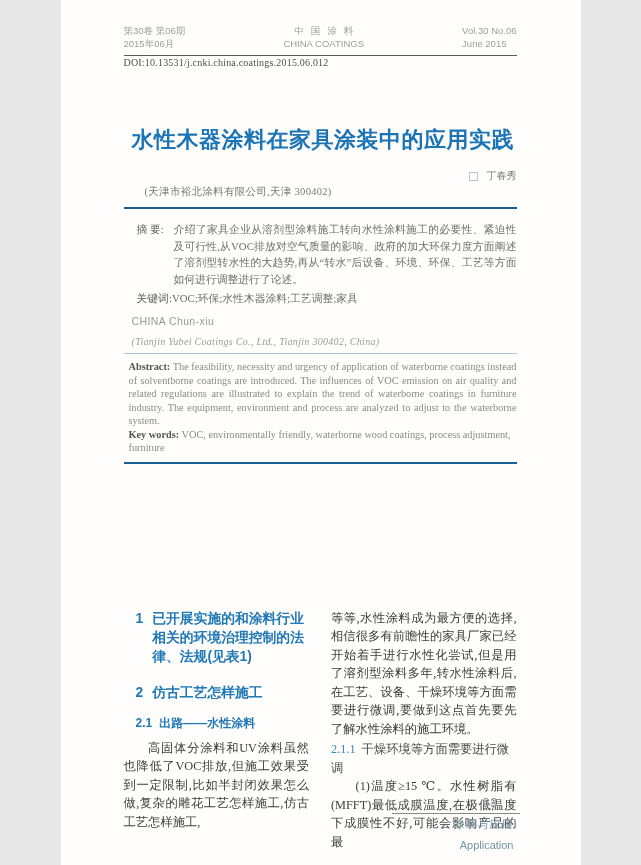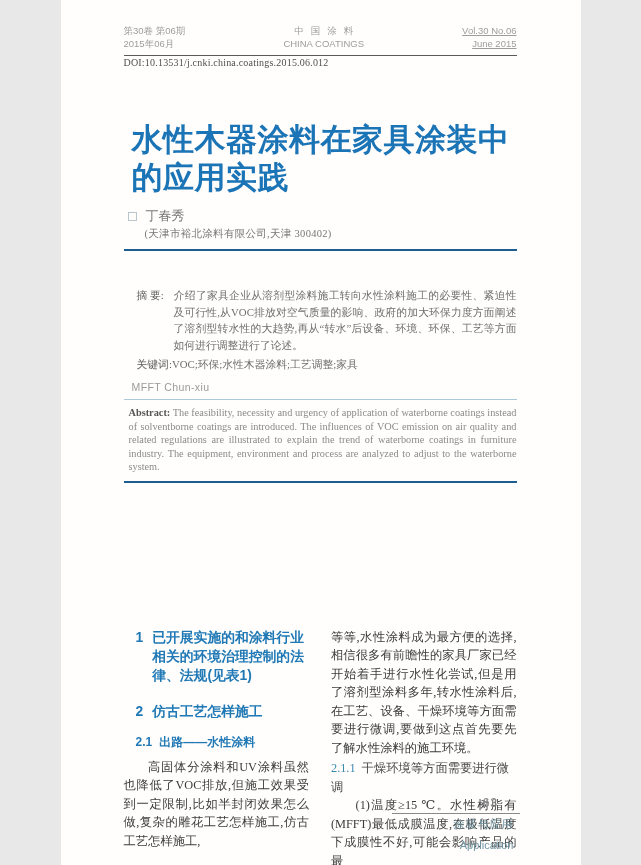--- a/index.html
+++ b/index.html
@@ -14,38 +14,38 @@
     padding:24px 64px 0 63px;
     color:#3c3c3c;
   }
   
   .jheader{display:flex;justify-content:space-between;align-items:flex-start;
     font-family:"Liberation Sans","DejaVu Sans",sans-serif;
     font-size:9.5px;line-height:13px;color:#9d9d9d;}
   .jheader .col{white-space:nowrap;}
   .jheader .center{text-align:center;}
   .jheader .center .zh{letter-spacing:7px;padding-left:7px;}
-  .jheader .right{text-align:right;text-decoration:underline;}
+  .jheader .right{}
   .header-rule{border:none;border-top:1.5px solid #5a5a5a;margin:5px 0 0 0;}
   .doi{font-family:"Liberation Serif","DejaVu Serif",serif;font-size:10px;color:#4f4f4f;margin-top:1px;letter-spacing:0.2px;}
   
   .title-zh{
     margin:53px 0 0 8px;
     font-family:"Liberation Sans","DejaVu Sans",sans-serif;
-    font-size:31px;font-weight:bold;color:#1b74b6;
+    font-size:22px;font-weight:bold;color:#1b74b6;
     letter-spacing:0.5px;line-height:38px;
   }
-  .author-row{margin:10px 0 0 4px;display:flex;align-items:center;font-size:13px;color:#777;}
+  .author-row{margin:10px 0 0 4px;display:flex;align-items:center;font-size:10px;color:#777;justify-content:flex-end;}
   .author-square{display:inline-block;width:7px;height:7px;border:1px solid #b9c6ce;margin-right:9px;}
   .affil-zh{margin:2px 0 0 21px;font-size:10.5px;color:#777;letter-spacing:0.3px;}
   .rule-blue{border:none;border-top:2.5px solid #1d5e92;margin:8px 0 0 0;}
   
   .abs-zh{margin:12px 0 0 13px;font-size:10.8px;line-height:16.5px;color:#6e6e6e;
     padding-left:37px;text-align:justify;}
-  .abs-zh .lbl{display:inline-block;width:37px;margin-left:-37px;color:#5c5c5c;margin-top:24px;}
+  .abs-zh .lbl{display:inline-block;width:37px;margin-left:-37px;color:#5c5c5c;}
   .kw-zh{margin:3px 0 0 13px;font-size:10.8px;line-height:16px;color:#6e6e6e;}
   .kw-zh .lbl{color:#5c5c5c;}
   .clc-row{margin:3px 0 0 13px;display:flex;font-size:10.8px;line-height:16px;color:#6e6e6e;}
   .clc-row .mid{margin-left:128px;}
   .clc-row .end{margin-left:auto;}
   
   .title-en{
     margin:40px 0 0 8px;
     font-family:"Liberation Sans","DejaVu Sans",sans-serif;
     font-size:21.5px;font-weight:bold;color:#1374b4;line-height:29px;
@@ -109,23 +109,25 @@
   <div class="author-row">
     <span class="author-square"></span>
     <span>丁春秀</span>
   </div>
   <div class="affil-zh">(天津市裕北涂料有限公司,天津  300402)</div>
   <hr class="rule-blue">
 
   <p class="abs-zh"><span class="lbl">摘  要:</span><span>介绍了家具企业从溶剂型涂料施工转向水性涂料施工的必要性、紧迫性及可行性,从VOC排放对空气质量的影响、政府的加大环保力度方面阐述了溶剂型转水性的大趋势,再从“转水”后设备、环境、环保、工艺等方面如何进行调整进行了论述。</span></p>
   <p class="kw-zh"><span class="lbl">关键词:</span><span>VOC;环保;水性木器涂料;工艺调整;家具</span></p>
 
-  <div class="author-en">MFFT Chun-xiu</div>
+  <div class="author-en">CHINA Chun-xiu</div>
+  <div class="affil-en">(Tianjin Yubei Coatings Co., Ltd., Tianjin 300402, China)</div>
   <hr class="rule-thin">
   <p class="abs-en"><b>Abstract:</b><span> The feasibility, necessity and urgency of application of waterborne coatings instead of solventborne coatings are introduced. The influences of VOC emission on air quality and related regulations are illustrated to explain the trend of waterborne coatings in furniture industry. The equipment, environment and process are analyzed to adjust to the waterborne system.</span></p>
+  <p class="kw-en"><b>Key words:</b><span> VOC, environmentally friendly, waterborne wood coatings, process adjustment, furniture</span></p>
   <hr class="rule-blue2">
 
   <div class="columns">
     <div class="colmn">
       <div class="sec-h">
         <span class="num">1</span>
         <span>已开展实施的和涂料行业相关的环境治理控制的法律、法规(见表1)</span>
       </div>
       <div class="sec-h sec-h2">
         <span class="num">2</span>

